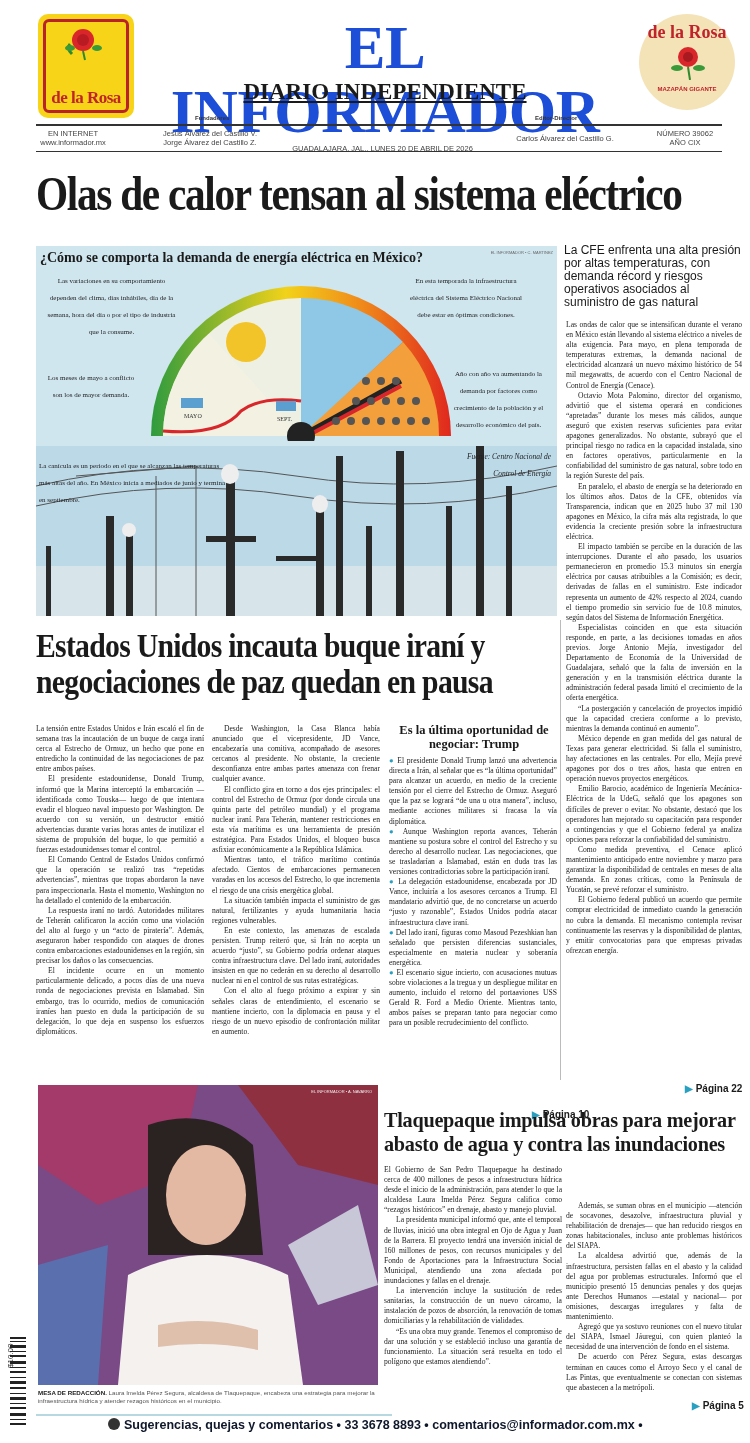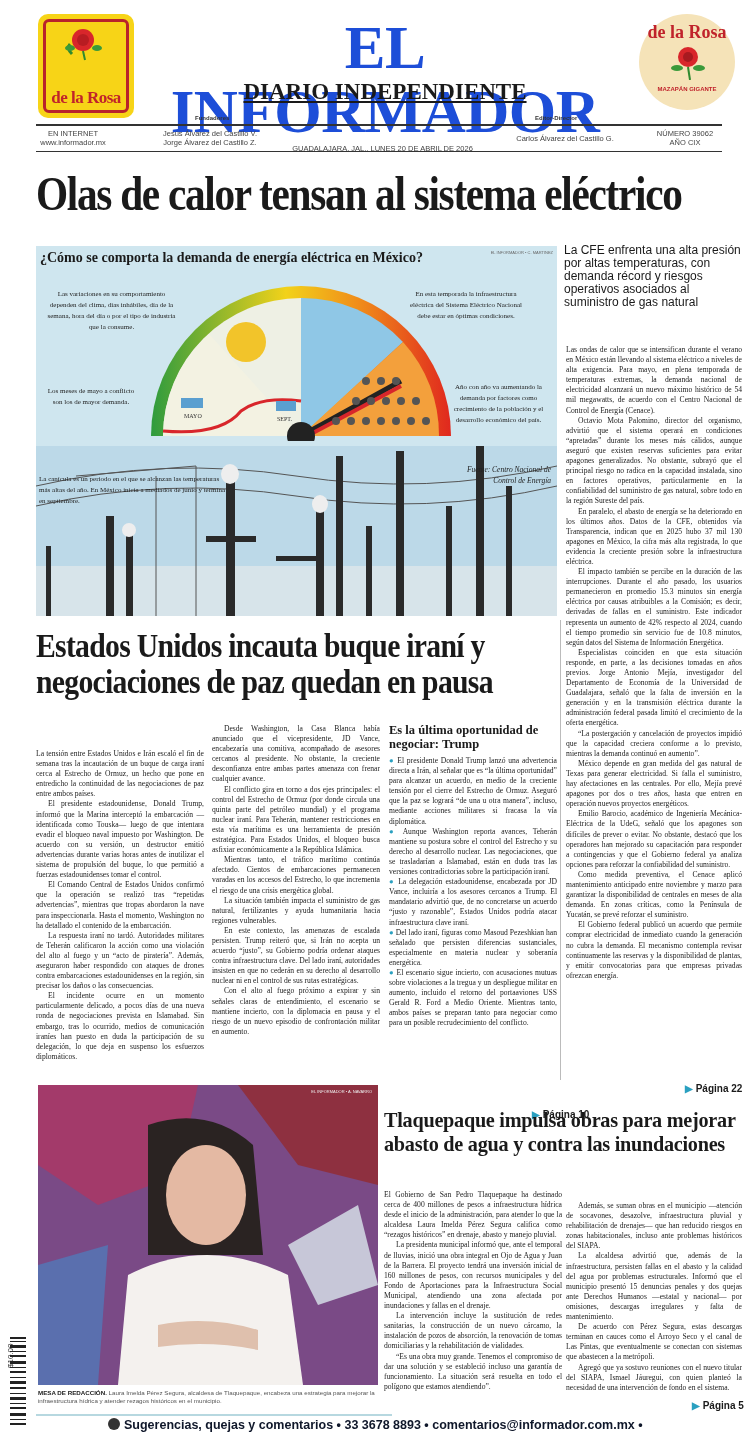--- a/index.html
+++ b/index.html
@@ -25,36 +25,36 @@
   .rule-bottom { position: absolute; left: 36px; top: 151px; width: 686px; height: 1px; background: #333; }
   .info { position: absolute; top: 129px; font-family: "Liberation Sans", sans-serif; font-size: 7.5px; color: #444; line-height: 9px; text-align: center; }
 
   
   .main-head { position: absolute; left: 36px; top: 164px; width: 700px; font-family: "Liberation Serif", serif; font-weight: bold; font-size: 48px; line-height: 60px; letter-spacing: -1.5px; transform: scaleX(0.86); transform-origin: left top; white-space: nowrap; }
 
   
   .infographic { position: absolute; left: 36px; top: 246px; width: 521px; height: 370px; background: #cfe6ef; overflow: hidden; padding-left: 44px; }
   .infographic .q { position: absolute; left: 4px; top: 4px; font-family: "Liberation Serif", serif; font-weight: bold; font-size: 14px; color: #1a1a1a; }
   .infographic .credit { position: absolute; right: 4px; top: 4px; font-family: "Liberation Sans", sans-serif; font-size: 4px; color: #666; }
-  .ig-note { position: absolute; font-family: "Liberation Serif", serif; font-size: 7px; line-height: 11px; color: #222; text-align: center; margin-top: 16px; }
+  .ig-note { position: absolute; font-family: "Liberation Serif", serif; font-size: 7px; line-height: 17px; color: #222; text-align: center; }
   .ig-note.left { text-align: left; }
   .ig-note.src { font-style: italic; text-align: right; font-size: 7.5px; }
   .photo-bg { position: absolute; left: 0; top: 200px; width: 521px; height: 170px; }
 
   
   .cfe-deck { position: absolute; left: 564px; top: 244px; width: 178px; font-family: "Liberation Sans", sans-serif; font-size: 12px; line-height: 13px; color: #1a1a1a; }
   .body-col { position: absolute; font-family: "Liberation Serif", serif; font-size: 7.6px; line-height: 10.1px; color: #222; text-align: justify; hyphens: auto; }
   .body-col p { text-indent: 12px; }
-  .body-col p.first { text-indent: 0; margin-top: 25px; }
+  .body-col p.first { text-indent: 0; }
   .page-ref { position: absolute; font-family: "Liberation Sans", sans-serif; font-weight: bold; font-size: 10px; color: #1a1a1a; }
   .page-ref .arr { color: #2aa0c0; margin-right: 3px; }
 
   
   .iran-head { position: absolute; left: 36px; top: 628px; width: 530px; font-family: "Liberation Serif", serif; font-size: 33px; line-height: 36px; letter-spacing: -0.8px; transform: scaleX(0.9); transform-origin: left top; white-space: nowrap; }
-  .side-head { position: absolute; left: 389px; top: 723px; width: 170px; font-family: "Liberation Serif", serif; font-weight: bold; font-size: 12.5px; line-height: 14px; }
+  .side-head { position: absolute; left: 389px; top: 723px; width: 170px; font-family: "Liberation Serif", serif; font-weight: bold; font-size: 12.5px; line-height: 14px; text-align: center; }
   .bullet-col p { text-indent: 0 !important; }
   .bullet-col .dot { color: #2aa0c0; }
 
   .vline { position: absolute; width: 1px; background: #bbb; }
 
   
   .photo { position: absolute; left: 38px; top: 1085px; width: 340px; height: 300px; overflow: hidden; background: #7e4c8e; }
   .caption { position: absolute; left: 38px; top: 1389px; width: 340px; font-family: "Liberation Sans", sans-serif; font-size: 6.2px; line-height: 8px; color: #555; }
   .caption b { color: #1a1a1a; }
   .tlaq-head { position: absolute; left: 384px; top: 1108px; width: 360px; font-family: "Liberation Serif", serif; font-size: 22px; line-height: 24px; letter-spacing: -0.3px; transform: scaleX(0.92); transform-origin: left top; white-space: nowrap; }
@@ -284,22 +284,22 @@
 </h2>
 <div class="body-col" style="left:384px;top:1165px;width:178px;">
   <p class="first">El Gobierno de San Pedro Tlaquepaque ha destinado cerca de 400 millones de pesos a infraestructura hídrica desde el inicio de la administración, para atender lo que la alcaldesa Laura Imelda Pérez Segura califica como “rezagos históricos” en drenaje, abasto y manejo pluvial.</p>
   <p>La presidenta municipal informó que, ante el temporal de lluvias, inició una obra integral en Ojo de Agua y Juan de la Barrera. El proyecto tendrá una inversión inicial de 160 millones de pesos, con recursos municipales y del Fondo de Aportaciones para la Infraestructura Social Municipal, atendiendo una zona afectada por inundaciones y fallas en el drenaje.</p>
   <p>La intervención incluye la sustitución de redes sanitarias, la construcción de un nuevo cárcamo, la instalación de pozos de absorción, la renovación de tomas domiciliarias y la rehabilitación de vialidades.</p>
   <p>“Es una obra muy grande. Tenemos el compromiso de dar una solución y se estableció incluso una garantía de funcionamiento. La situación será resuelta en todo el polígono que estamos atendiendo”.</p>
 </div>
 <div class="body-col" style="left:566px;top:1165px;width:176px;margin-top:36px;">
   <p>Además, se suman obras en el municipio —atención de socavones, desazolve, infraestructura pluvial y rehabilitación de drenajes— que han reducido riesgos en zonas habitacionales, incluso ante problemas históricos del SIAPA.</p>
   <p>La alcaldesa advirtió que, además de la infraestructura, persisten fallas en el abasto y la calidad del agua por problemas estructurales. Informó que el municipio presentó 15 denuncias penales y dos quejas ante Derechos Humanos —estatal y nacional— por omisiones, descargas irregulares y falta de mantenimiento.</p>
+  <p>Agregó que ya sostuvo reuniones con el nuevo titular del SIAPA, Ismael Jáuregui, con quien planteó la necesidad de una intervención de fondo en el sistema.</p>
   <p>De acuerdo con Pérez Segura, estas descargas terminan en cauces como el Arroyo Seco y el canal de Las Pintas, que eventualmente se conectan con sistemas que abastecen a la metrópoli.</p>
-  <p>Agregó que ya sostuvo reuniones con el nuevo titular del SIAPA, Ismael Jáuregui, con quien planteó la necesidad de una intervención de fondo en el sistema.</p>
 </div>
 <div class="page-ref" style="left:692px;top:1400px;">
   <span class="arr">▶</span><span>Página 5</span>
 </div>
 
 <div class="price" style="top:1368px;">$10.00</div>
 <svg class="barcode" viewBox="0 0 16 100" preserveAspectRatio="none">
   <g fill="#222">
     <rect x="0" y="2" width="16" height="2"></rect>
       <rect x="0" y="6" width="16" height="1"></rect>

